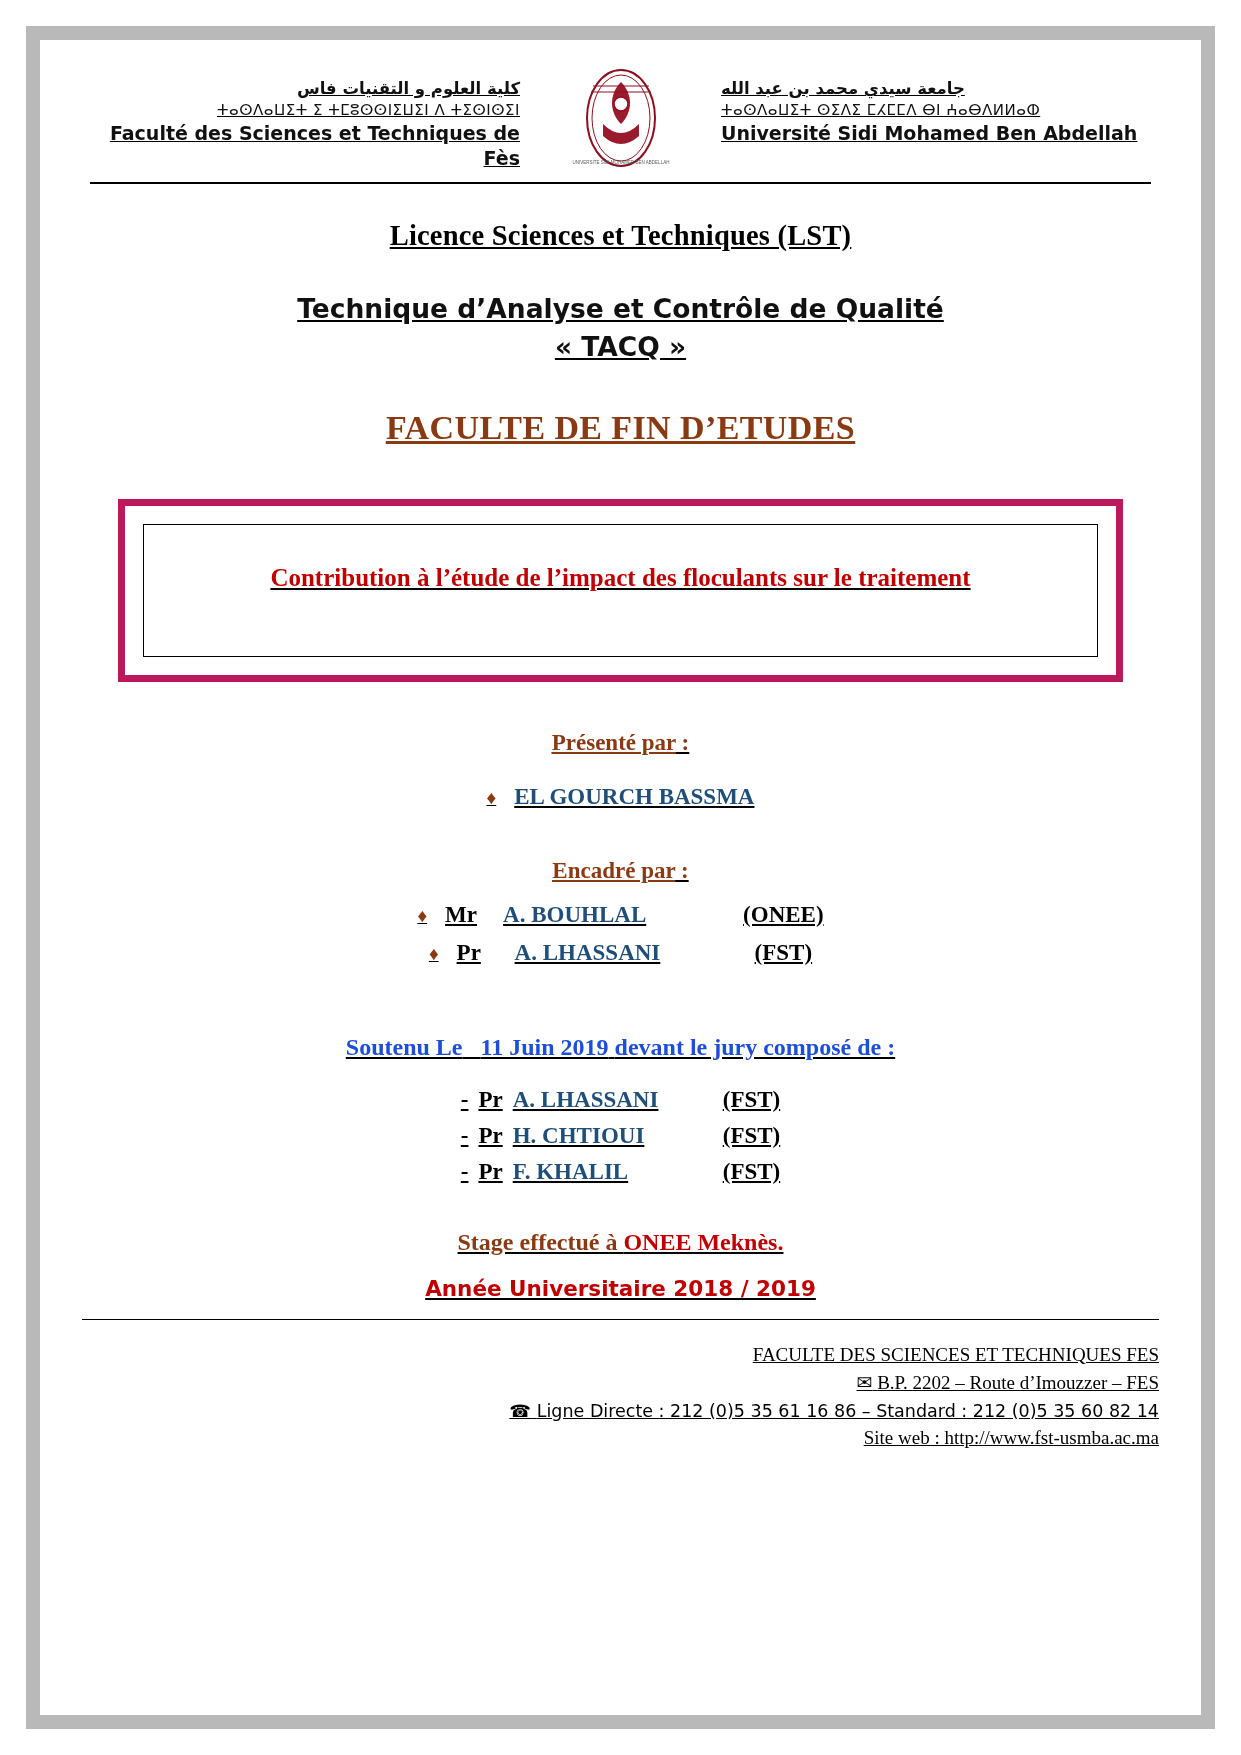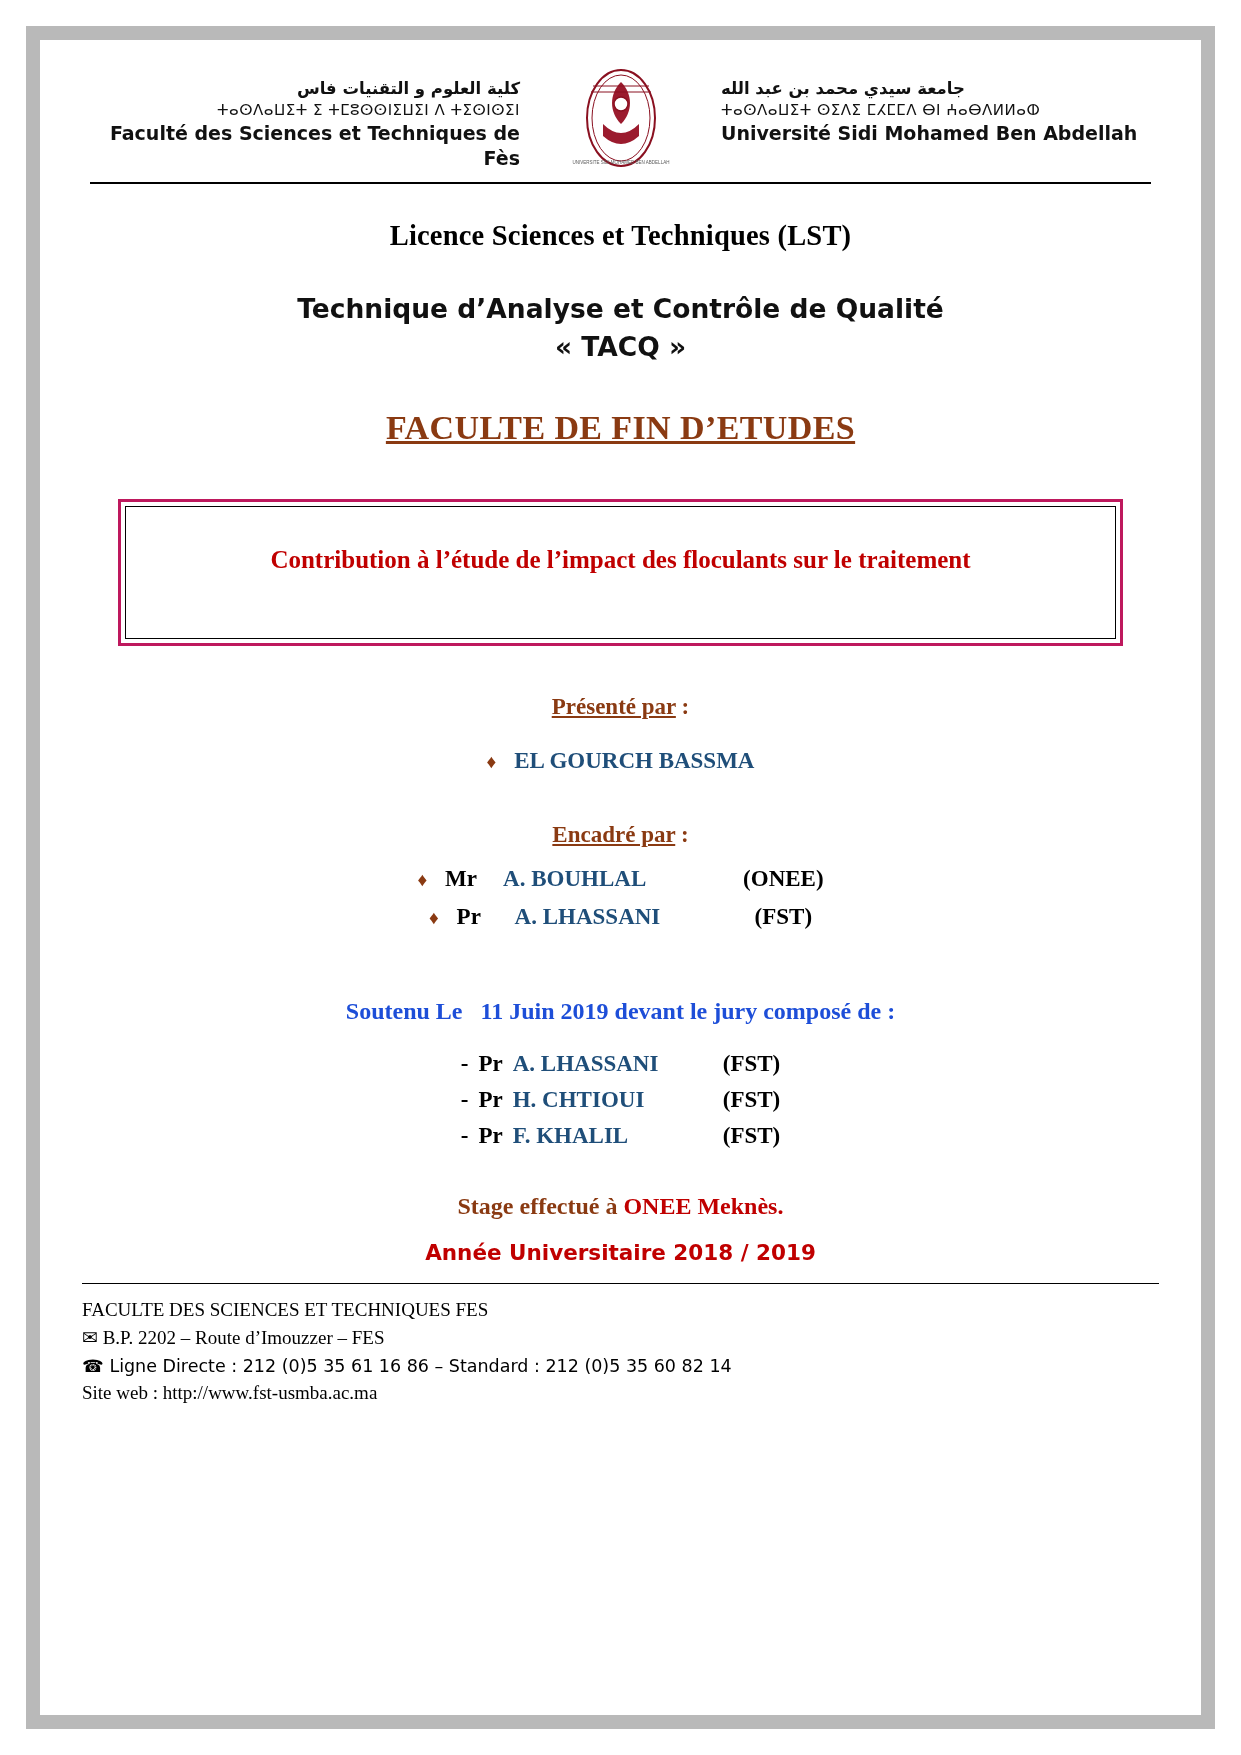--- a/index.html
+++ b/index.html
@@ -39,20 +39,21 @@
     margin: 0;
   }
   .content {
     position: absolute;
     left: 58px;
     top: 44px;
     right: 58px;
     bottom: 44px;
     box-sizing: border-box;
     padding: 20px 52px 10px 52px;
+    text-decoration: underline;
   }
 
   
   .header {
     display: flex;
     align-items: flex-start;
     justify-content: space-between;
     border-bottom: 2px solid #000;
     padding-bottom: 6px;
     margin: 0 -20px 0 -20px;
@@ -117,22 +118,22 @@
     font-size: 34px;
     color: #8a3a12;
     text-decoration: underline;
     margin-top: 42px;
     letter-spacing: .4px;
   }
 
   
   .subject-box {
     margin: 52px 8px 0 8px;
-    border: 3px solid #be185d;
-    padding: 4px;
+    border: 7px solid #be185d;
+    padding: 18px;
   }
   .subject-box-inner {
     border: 1px solid #000;
     padding: 34px 30px 58px 30px;
   }
   .subject-text {
     text-align: center;
     color: #c00000;
     font-weight: bold;
     font-size: 25px;
@@ -224,22 +225,22 @@
     font-weight: bold;
     font-size: 21.5px;
     color: #c00000;
     margin-top: 20px;
   }
 
   
   .footer {
     margin: 18px -28px 0 -28px;
     border-top: 1.5px solid #000;
-    padding-top: 12px;
-    text-align: left;
+    padding-top: 21px;
+    text-align: right;
     font-size: 19px;
     line-height: 1.5;
   }
   .footer .sans {
     font-family: "DejaVu Sans", sans-serif;
     font-size: 17.5px;
   }
 </style>
 </head>
 <body>

